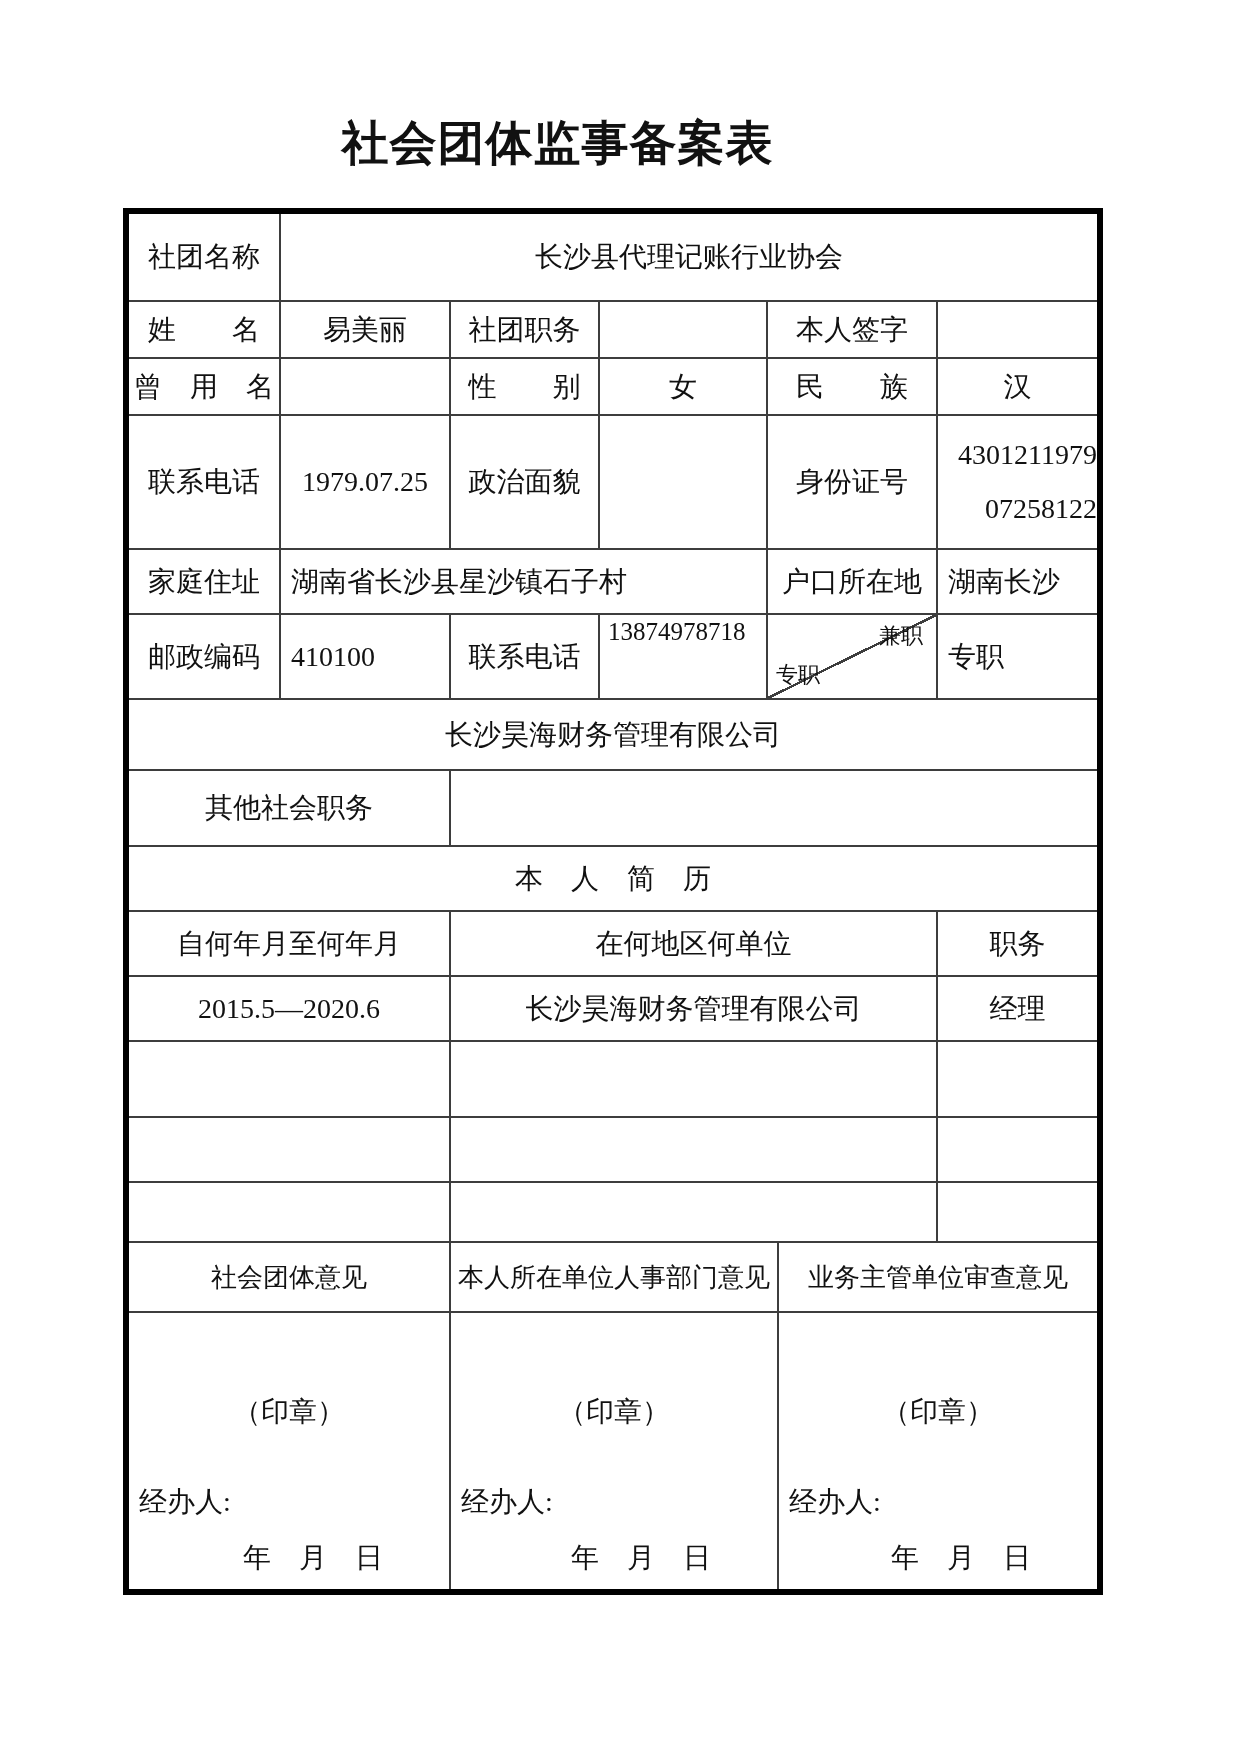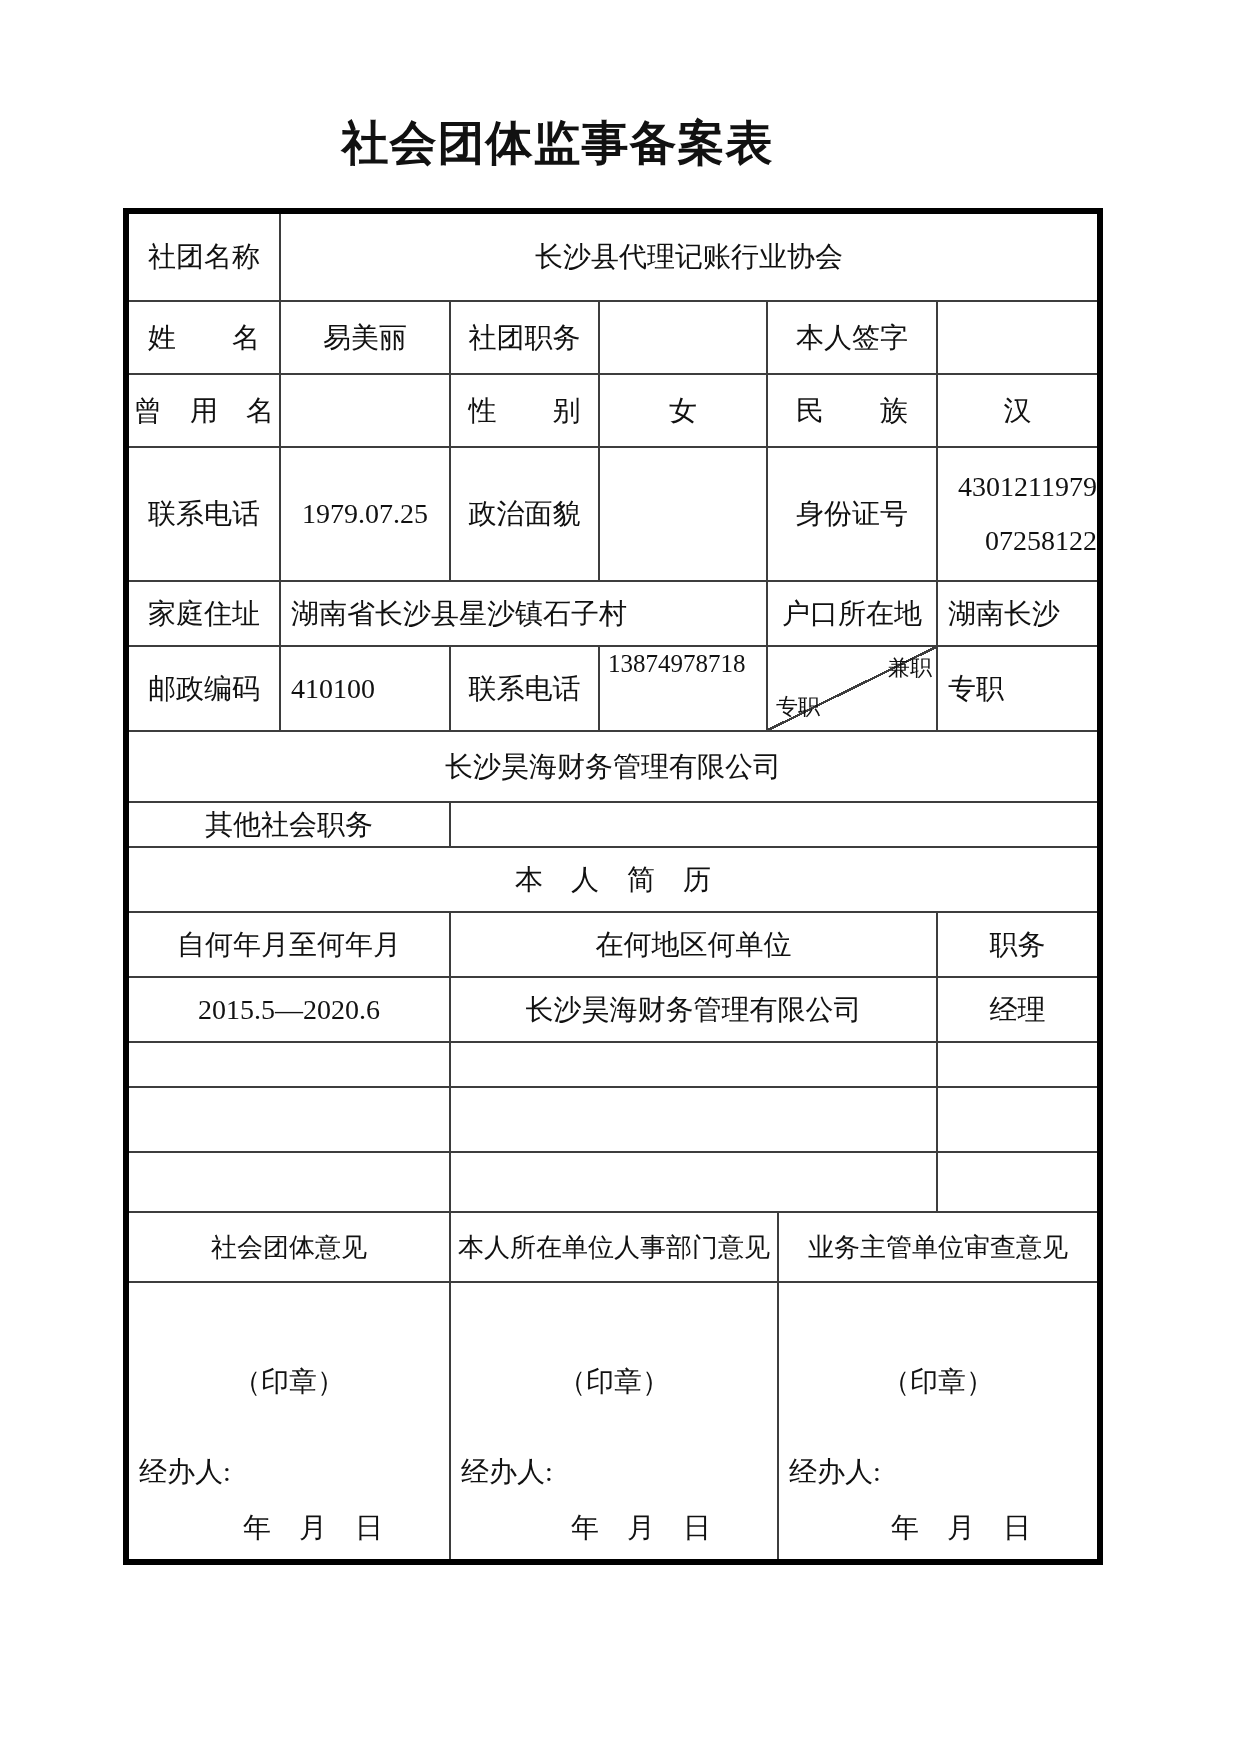--- a/index.html
+++ b/index.html
@@ -38,36 +38,36 @@
   .cell{
     position:relative;
     border-right:2px solid var(--line);
     display:flex;align-items:center;justify-content:center;
     font-size:28px;
     overflow:hidden;
   }
   .cell.last{border-right:none;flex:1;}
   .w152{width:152px}.w170{width:170px}.w149{width:149px}.w168{width:168px}
   .w322{width:322px}.w487{width:487px}.w328{width:328px}
-  .rh88{height:88px}.rh68{height:68px}.rh66{height:73px}.rh134{height:134px}
-  .rh65{height:65px}.rh85{height:85px}.rh71{height:71px}.rh61{height:45px}
+  .rh88{height:88px}.rh68{height:68px}.rh66{height:57px}.rh134{height:134px}
+  .rh65{height:65px}.rh85{height:85px}.rh71{height:71px}.rh61{height:76px}
   .rh60{height:60px}.rh70{height:70px}.rh276{height:276px}
   .al{justify-content:flex-start;padding-left:10px;}
   .id-cell{flex-direction:column;justify-content:space-evenly;align-items:flex-end;padding-left:8px;}
   .phone-cell{align-items:flex-start;justify-content:flex-start;padding:3px 0 0 8px;font-size:25px;}
   .sm{font-size:26px;}
   .diag-line{
     position:absolute;inset:0;
     background:linear-gradient(to bottom right,
       transparent calc(50% - 1.2px),
       var(--line) calc(50% - 1.2px),
       var(--line) calc(50% + 1.2px),
       transparent calc(50% + 1.2px));
   }
-  .diag-top{position:absolute;top:6px;right:4px;font-size:22px;}
+  .diag-top{position:absolute;top:6px;right:13px;font-size:22px;}
   .diag-bottom{position:absolute;bottom:8px;left:8px;font-size:22px;}
   .stamp-cell{flex-direction:column;align-items:stretch;justify-content:flex-start;}
   .stamp-seal{margin-top:80px;text-align:center;font-size:28px;}
   .stamp-agent{margin-top:52px;padding-left:10px;text-align:left;font-size:28px;}
   .stamp-date{margin-top:18px;padding-right:66px;text-align:right;font-size:28px;}
 </style>
 </head>
 <body>
 
 <div class="page">

